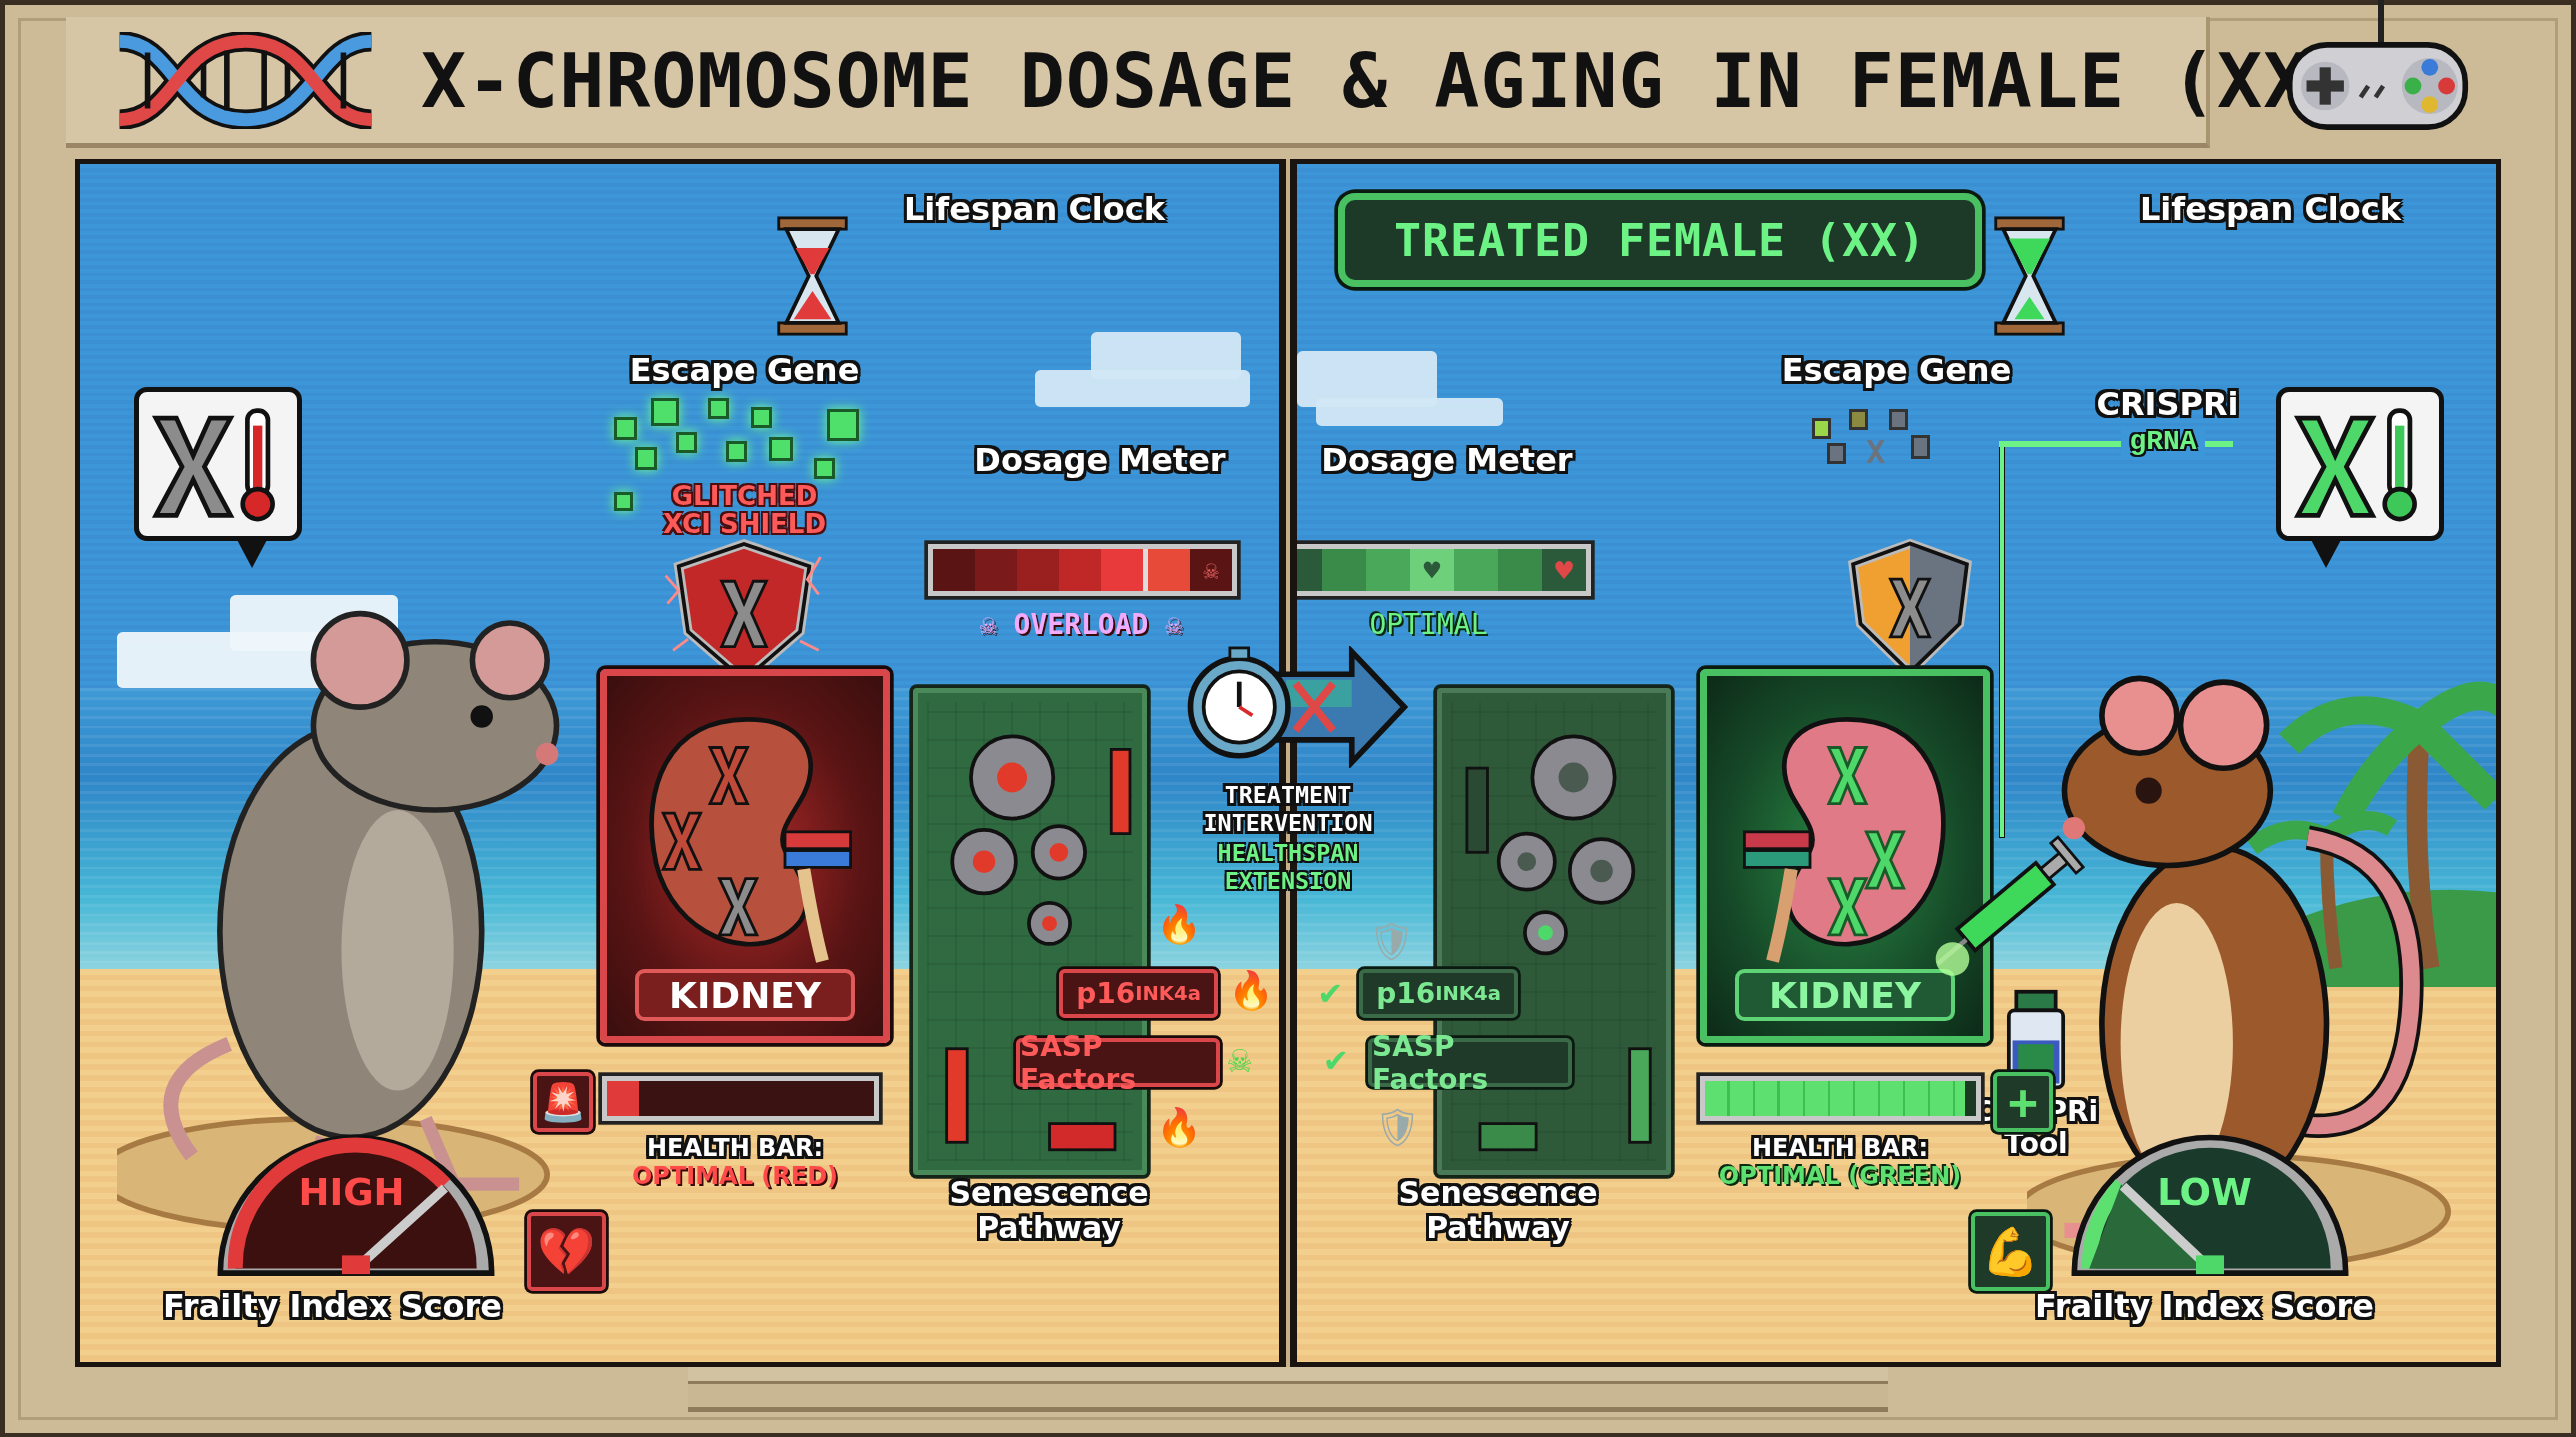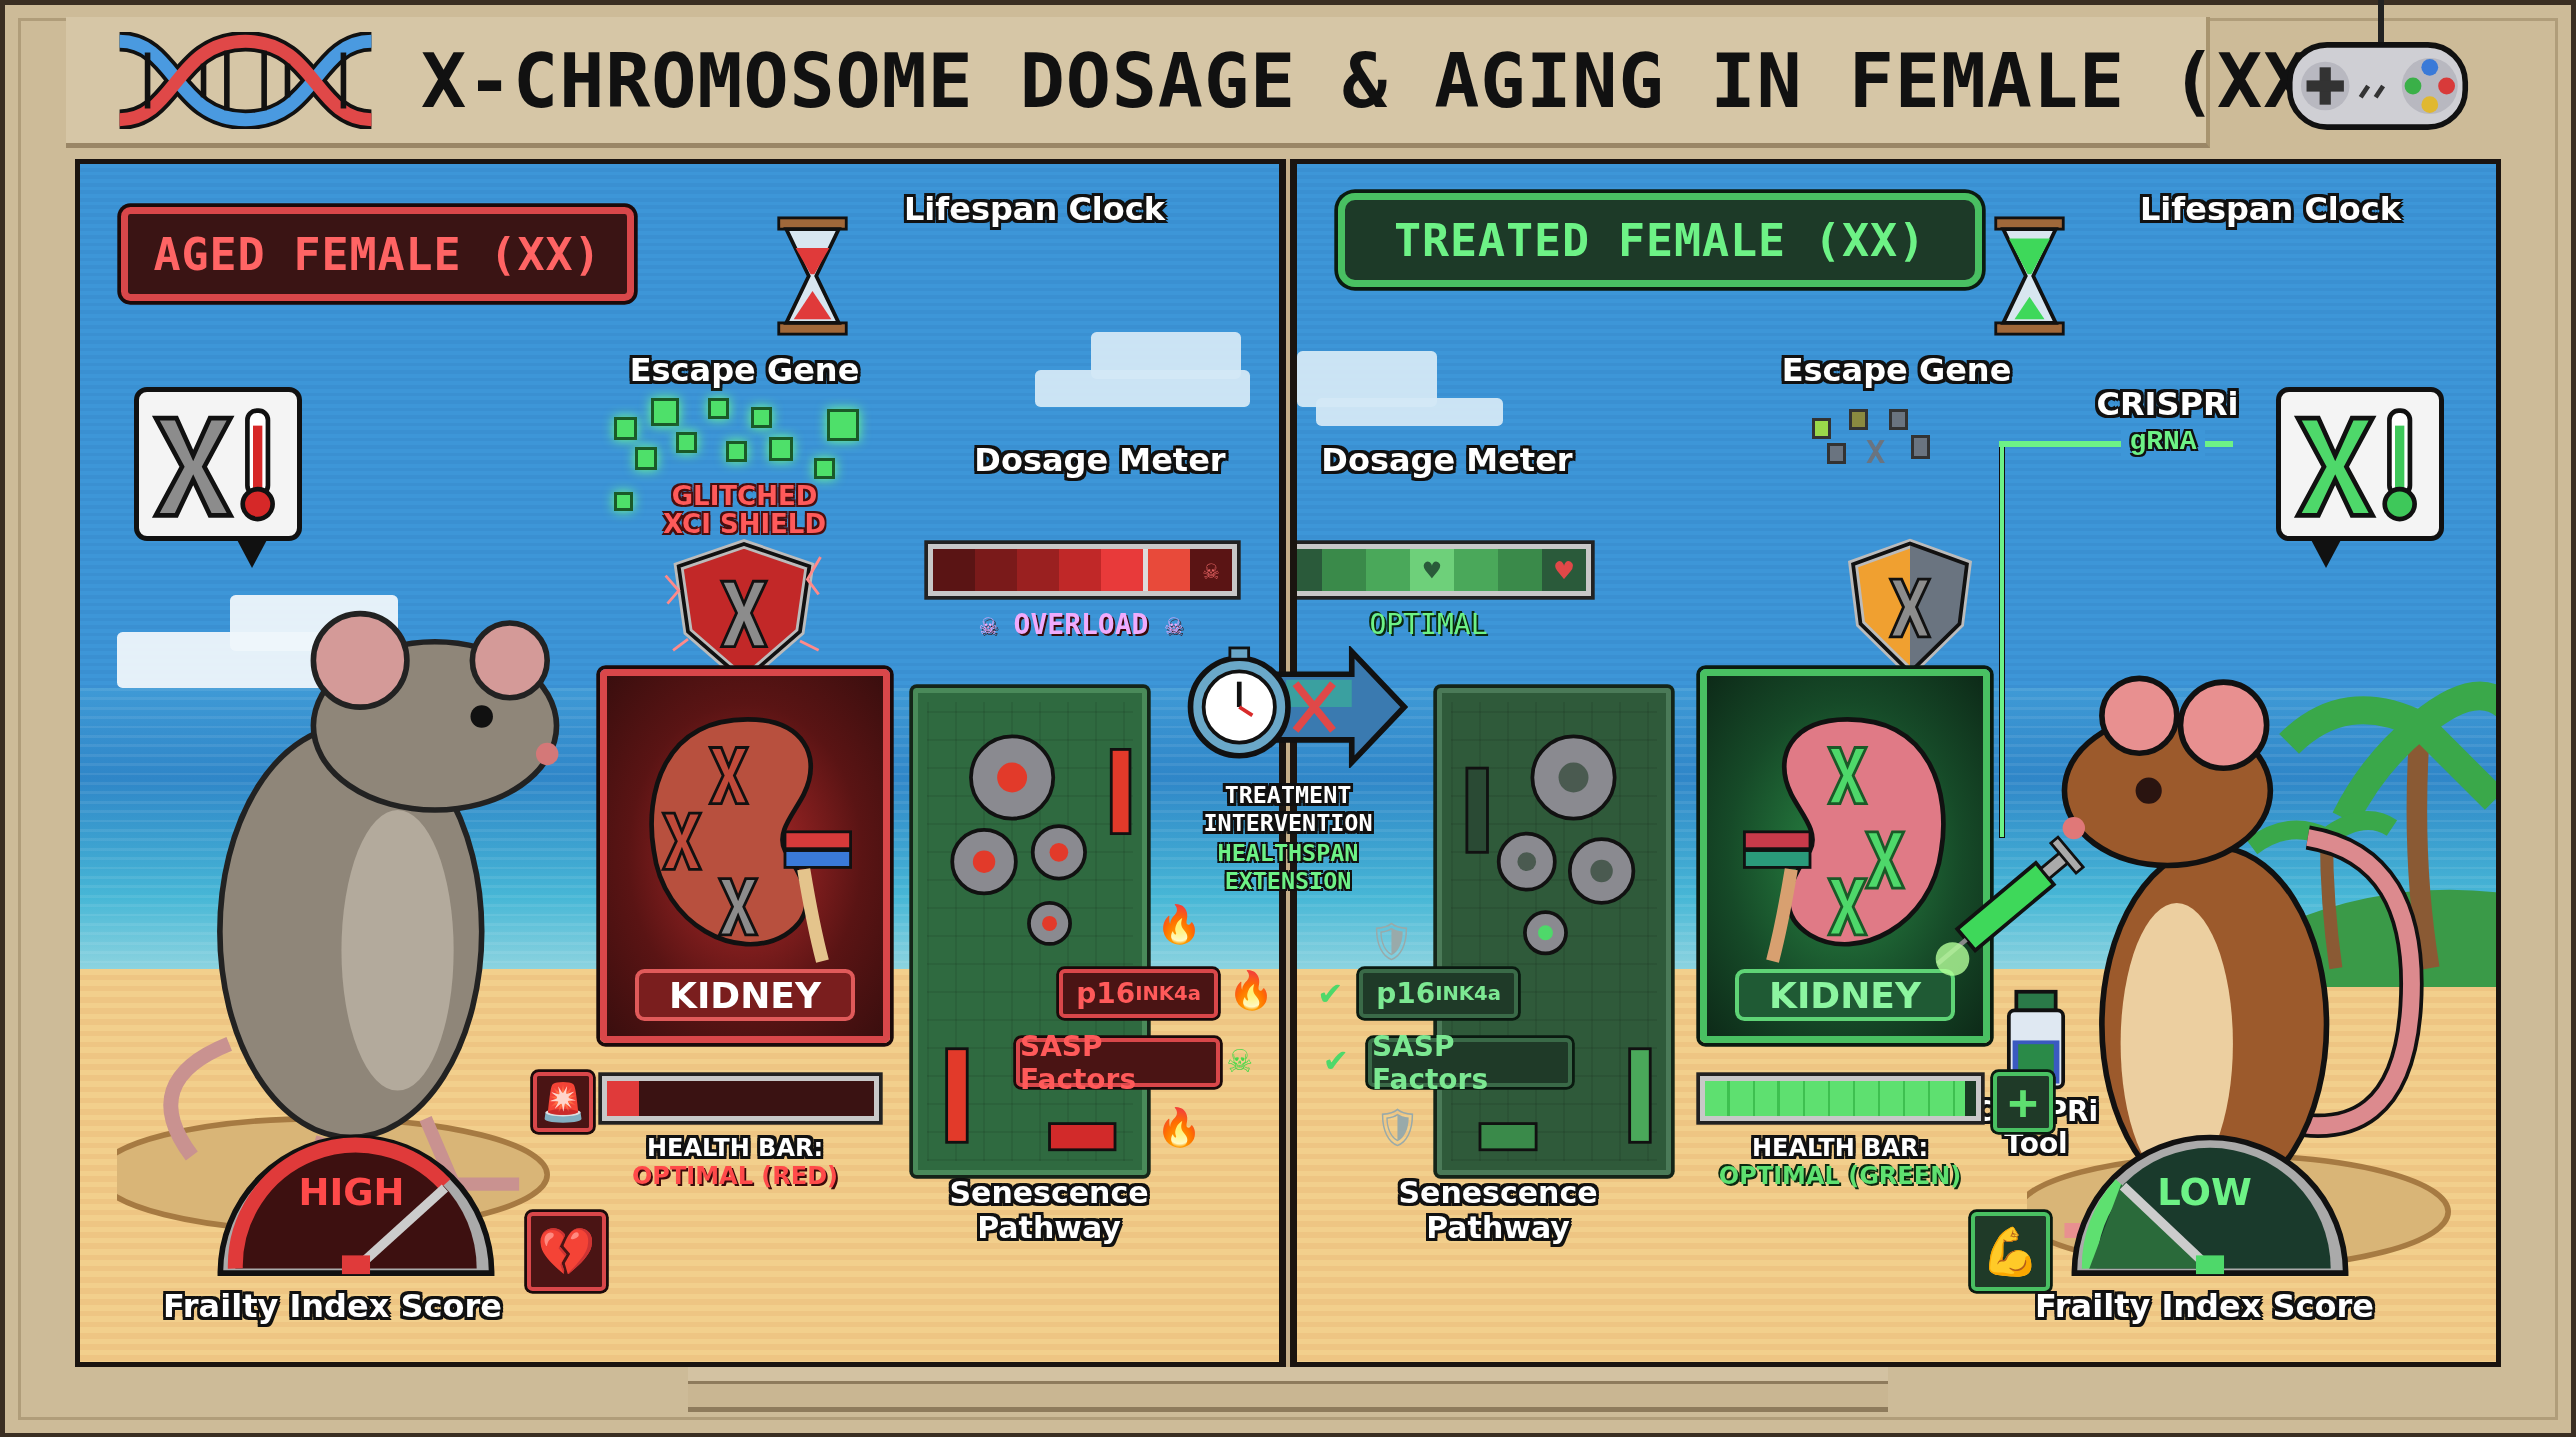--- a/index.html
+++ b/index.html
@@ -149,21 +149,20 @@
 
 <div class="screen left">
   <div class="sky"></div>
   <div class="cloud" style="left:37px;top:468px;width:281px;height:56px;"></div>
   <div class="cloud" style="left:150px;top:431px;width:168px;height:56px;"></div>
   <div class="cloud dim" style="left:1011px;top:168px;width:150px;height:47px;"></div>
   <div class="cloud dim" style="left:955px;top:206px;width:215px;height:37px;"></div>
   <div class="sea"></div>
   <div class="sand"></div>
 
-  <div class="badge red" style="left:41px;top:43px;width:513px;">AGED FEMALE (XX)</div>
 
   <svg class="hourglass" style="left:695px;top:52px;" viewBox="0 0 80 128">
     <rect x="4" y="2" width="72" height="12" fill="#a0683a" stroke="#111" stroke-width="3"></rect>
     <rect x="4" y="114" width="72" height="12" fill="#a0683a" stroke="#111" stroke-width="3"></rect>
     <path d="M12 14 L68 14 L44 64 L68 114 L12 114 L36 64 Z" fill="#d8e6f0" stroke="#111" stroke-width="4"></path>
     <path d="M22 34 L58 34 L42 62 L38 62 Z" fill="#e03a3a"></path>
     <path d="M40 80 L60 110 L20 110 Z" fill="#e03a3a"></path>
   </svg>
   <div class="abs outline label-white center" style="left:814px;top:26px;width:281px;">Lifespan Clock</div>
 

